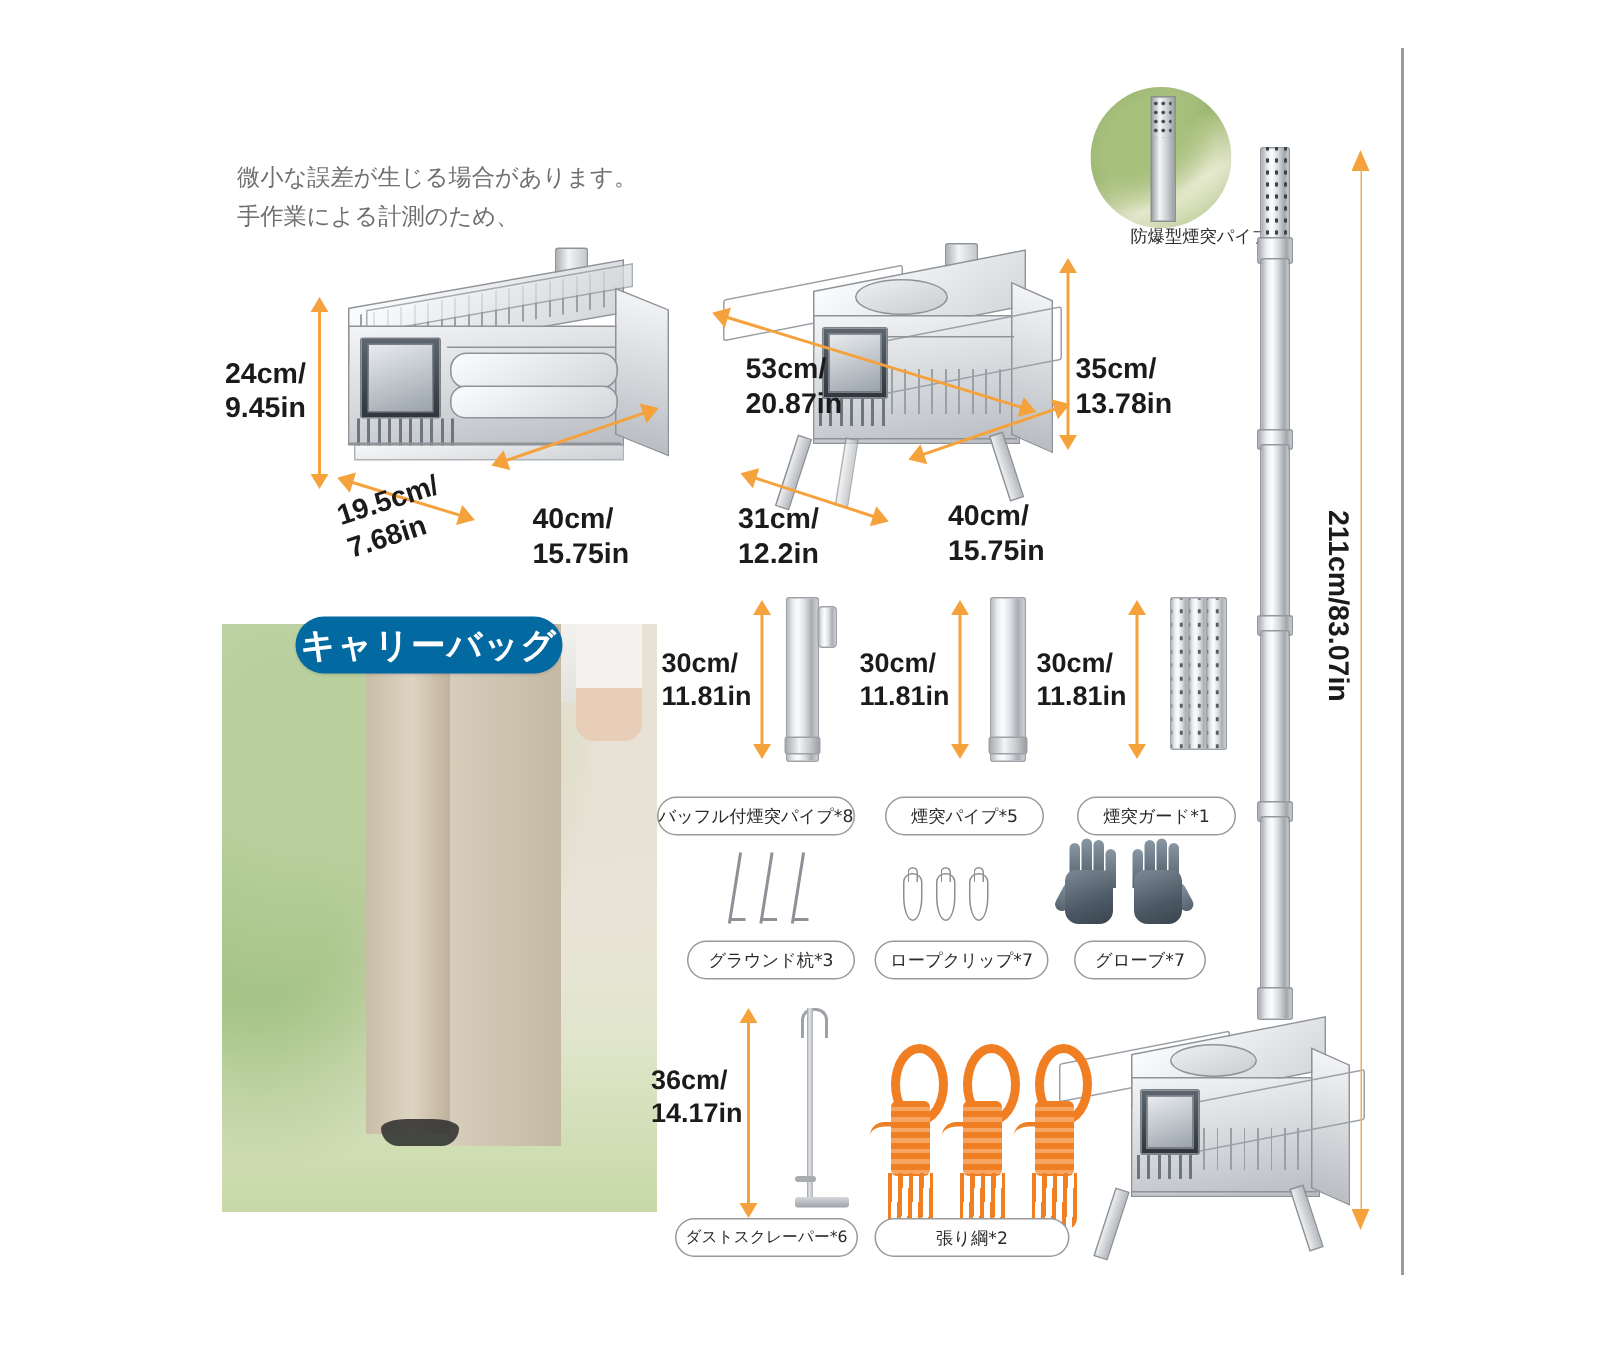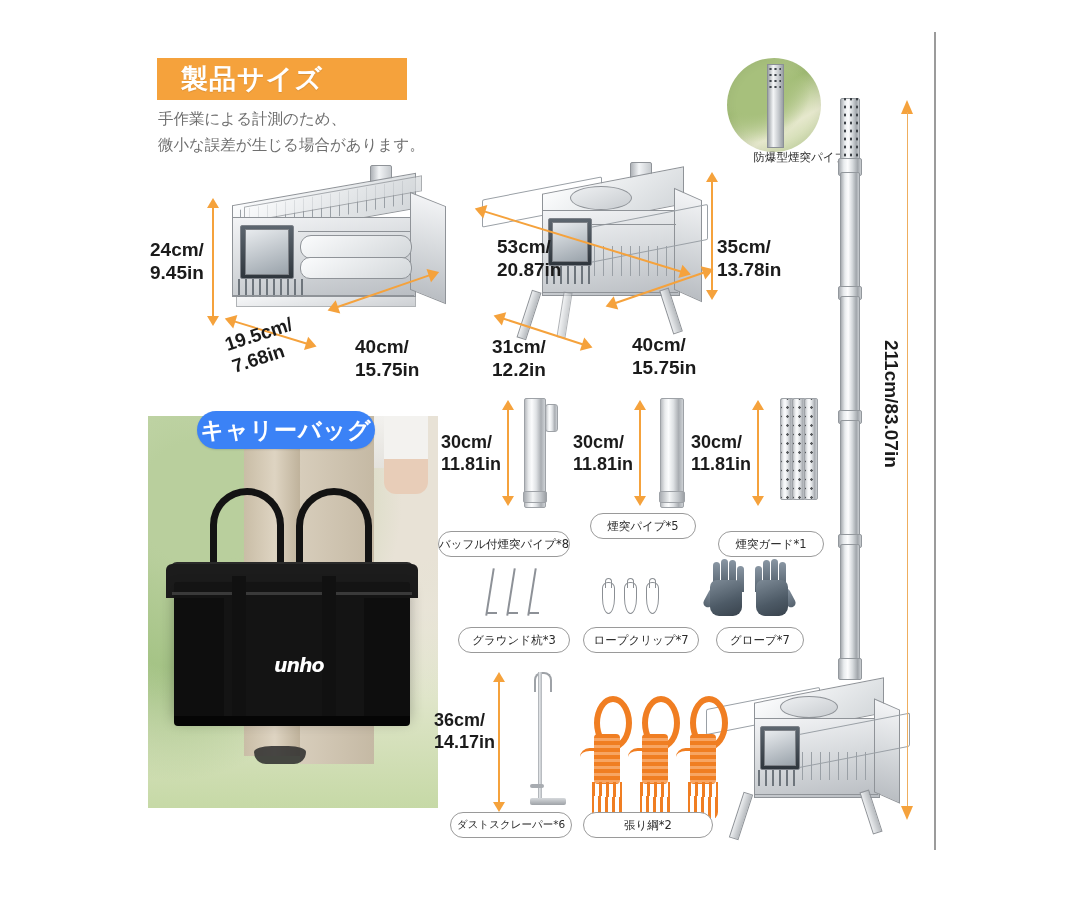--- a/index.html
+++ b/index.html
@@ -98,21 +98,21 @@
   .bag .strapv{position:absolute;width:14px;background:#111;}
   .bag .s1{left:66px;top:30px;height:140px;}
   .bag .s2{left:156px;top:30px;height:140px;}
   .bag .logo{
     position:absolute;left:108px;top:108px;color:#ffffff;font-size:19px;
     font-weight:700;font-style:italic;letter-spacing:-1px;
     font-family:"DejaVu Sans",sans-serif;
   }
 
   .pill{
-    position:absolute;background:#3b82f6;border-radius:22px;
+    position:absolute;background:#0369a1;border-radius:22px;
     display:flex;align-items:center;justify-content:center;
     color:#ffffff;font-weight:700;box-shadow:0 1px 2px rgba(0,0,0,.12);
   }
   .pill.carry{left:197px;top:411px;width:178px;height:38px;font-size:23px;letter-spacing:1px;}
   .pill.weight{left:187px;top:741px;width:223px;height:43px;font-size:27px;letter-spacing:1px;}
 
   
   .cap{
     position:absolute;border:1.4px solid #9a9a9a;border-radius:16px;
     background:#ffffff;display:flex;align-items:center;justify-content:center;
@@ -193,26 +193,23 @@
     background:linear-gradient(90deg,#a8acb1 0%,#e9ecee 22%,#fdfdfe 40%,#d6dadd 62%,#a1a6ab 85%,#c9cdd1 100%);
     border:1px solid #9398 9d;border:1px solid #93989d;border-radius:2px;}
   .tall-chimney .guard{position:absolute;left:2px;top:0;width:18px;height:60px;
     background-image:radial-gradient(#3d4247 1.1px, rgba(0,0,0,0) 1.3px);background-size:6px 8px;background-position:2px 5px;}
 </style>
 </head>
 <body>
 
 <div class="page">
 
-  <div class="banner">
-    <span class="banner-title">製品サイズ</span>
-  </div>
   <div class="note">
+    <div>微小な誤差が生じる場合があります。</div>
     <div>手作業による計測のため、</div>
-    <div>微小な誤差が生じる場合があります。</div>
   </div>
 
   <div class="divider"></div>
 
   <div class="stove" style="left:222px;top:165px;width:230px;height:170px;">
     <div class="sv-chim" style="left:148px;top:0;width:20px;height:28px;"></div>
     <div class="sv-top" style="left:10px;top:24px;width:182px;height:34px;transform:skewY(-10deg);"></div>
     <div class="sv-grid" style="left:18px;top:30px;width:166px;height:24px;transform:skewY(-10deg);"></div>
     <div class="sv-top" style="left:22px;top:26px;width:176px;height:14px;transform:skewY(-10deg);opacity:.75;"></div>
     <div class="sv-body" style="left:10px;top:52px;width:182px;height:78px;"></div>
@@ -359,34 +356,20 @@
   </div>
   <div class="dim vert" style="left:880px;top:340px;">211cm/83.07in</div>
 
   <div class="bagphoto">
     <div class="bg"></div>
     <div class="torso"></div>
     <div class="armR"></div>
     <div class="leg legL"></div>
     <div class="leg legR"></div>
     <div class="shoe"></div>
-    <div class="bag">
-      <div class="handle h1"></div>
-      <div class="handle h2"></div>
-      <div class="lidtop"></div>
-      <div class="lid"></div>
-      <div class="body"></div>
-      <div class="zip"></div>
-      <div class="sideL"></div>
-      <div class="sideR"></div>
-      <div class="strapv s1"></div>
-      <div class="strapv s2"></div>
-      <div class="basestrip"></div>
-      <div class="logo">unho</div>
-    </div>
   </div>
   <div class="pill carry">キャリーバッグ</div>
 
   <div class="pipe" style="left:524px;top:398px;width:20px;height:108px;">
     <div class="collar" style="bottom:4px;"></div>
   </div>
   <div class="pipe" style="left:545px;top:404px;width:11px;height:26px;border-radius:3px;"></div>
   <div class="arr varr" style="left:500px;top:400px;width:16px;height:106px;">
     <div class="hd up"></div>
       <div class="ln"></div>
@@ -403,21 +386,21 @@
   </div>
   <div class="arr varr" style="left:632px;top:400px;width:16px;height:106px;">
     <div class="hd up"></div>
       <div class="ln"></div>
       <div class="hd dn"></div>
   </div>
   <div class="dim sm" style="left:573px;top:431px;">
     <div>30cm/</div>
     <div>11.81in</div>
   </div>
-  <div class="cap" style="left:590px;top:513px;width:104px;">煙突パイプ*5</div>
+  <div class="cap" style="left:590px;top:531px;width:104px;">煙突パイプ*5</div>
 
   <div class="pipe" style="left:780px;top:398px;width:12px;height:100px;">
     <div class="holes"></div>
   </div>
   <div class="pipe" style="left:792px;top:398px;width:12px;height:100px;">
     <div class="holes"></div>
   </div>
   <div class="pipe" style="left:804px;top:398px;width:12px;height:100px;">
     <div class="holes"></div>
   </div>

